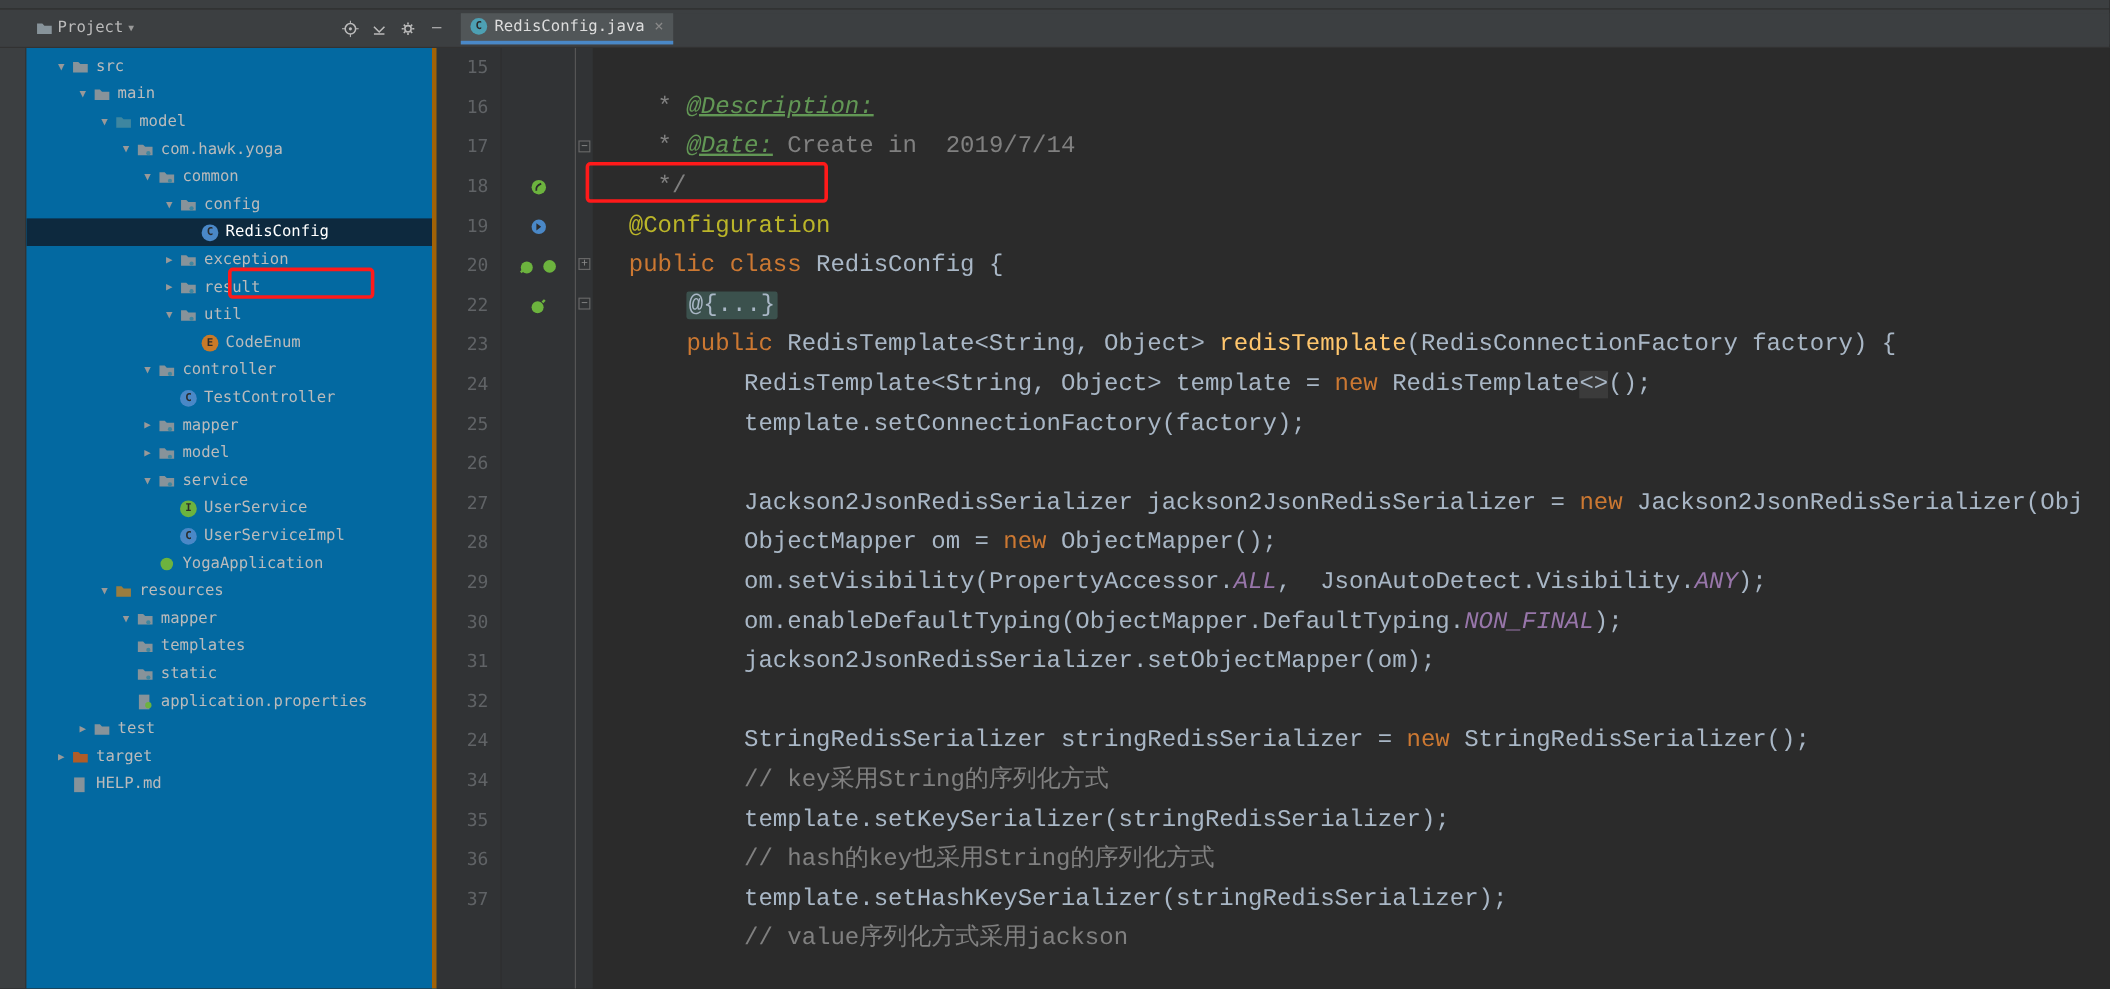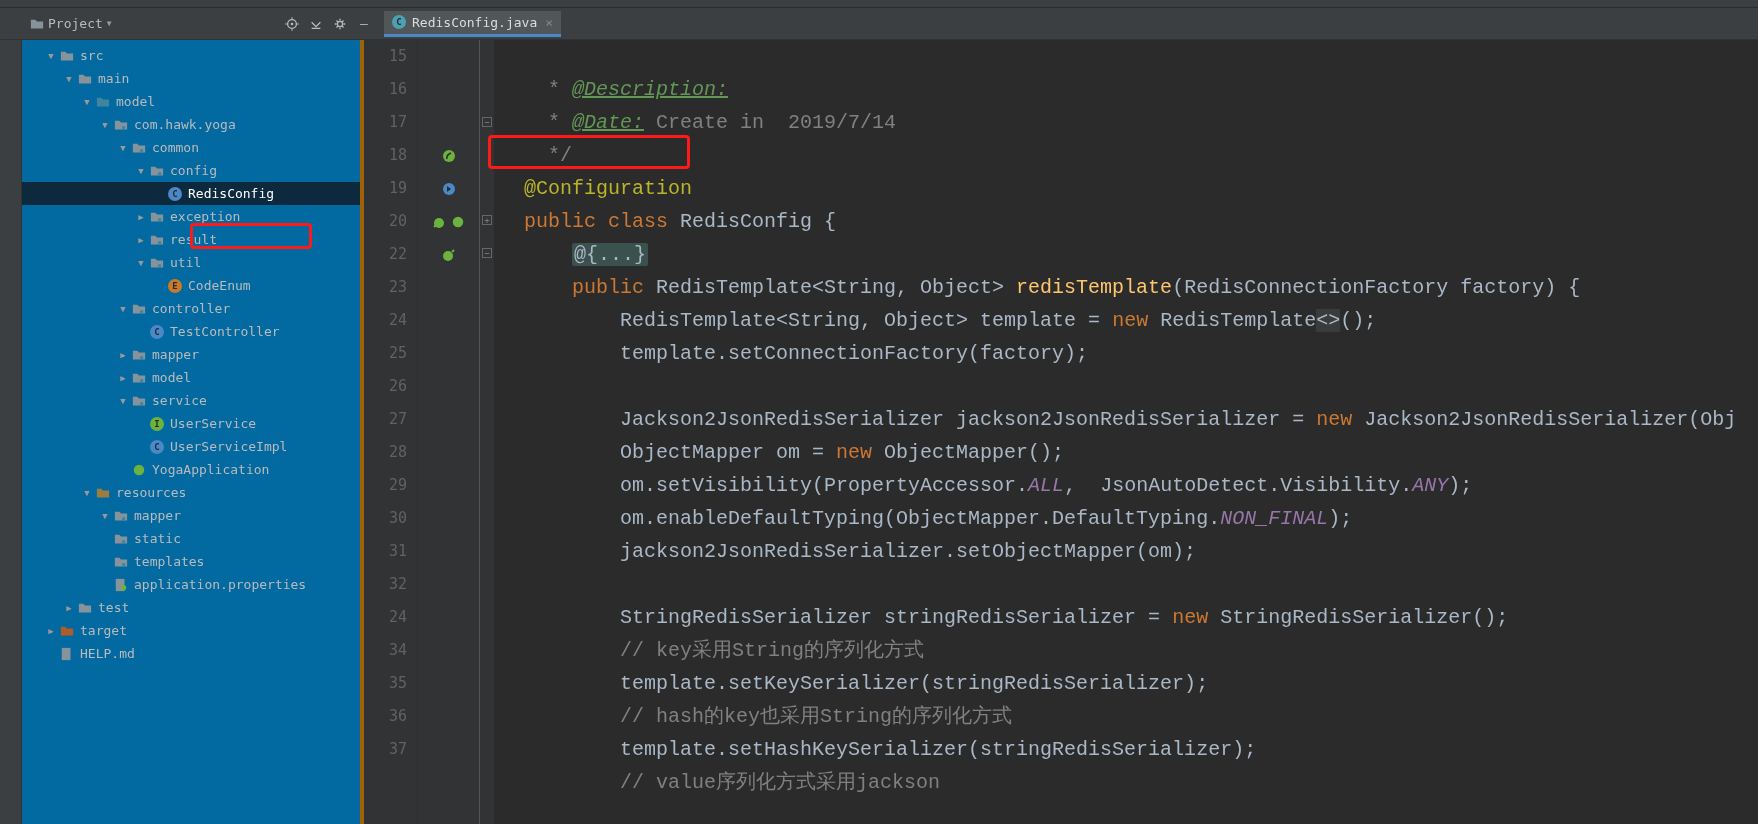--- a/index.html
+++ b/index.html
@@ -443,31 +443,31 @@
             <span class="tree-label">mapper</span>
           </div>
           <div class="tree-row" style="padding-left: 76px;">
             <span class="arrow none"></span>
             <span class="file-icon">
               <svg width="14" height="14" viewBox="0 0 16 16">
                 <path fill="#87939a" d="M1 3h5l2 2h7v8H1z"></path>
                 <circle cx="11" cy="11" r="2" fill="#3e86a0"></circle>
               </svg>
             </span>
+            <span class="tree-label">templates</span>
+          </div>
+          <div class="tree-row" style="padding-left: 76px;">
+            <span class="arrow none"></span>
+            <span class="file-icon">
+              <svg width="14" height="14" viewBox="0 0 16 16">
+                <path fill="#87939a" d="M1 3h5l2 2h7v8H1z"></path>
+                <circle cx="11" cy="11" r="2" fill="#3e86a0"></circle>
+              </svg>
+            </span>
             <span class="tree-label">static</span>
-          </div>
-          <div class="tree-row" style="padding-left: 76px;">
-            <span class="arrow none"></span>
-            <span class="file-icon">
-              <svg width="14" height="14" viewBox="0 0 16 16">
-                <path fill="#87939a" d="M1 3h5l2 2h7v8H1z"></path>
-                <circle cx="11" cy="11" r="2" fill="#3e86a0"></circle>
-              </svg>
-            </span>
-            <span class="tree-label">templates</span>
           </div>
           <div class="tree-row" style="padding-left: 76px;">
             <span class="arrow none"></span>
             <span class="file-icon">
               <svg width="14" height="14" viewBox="0 0 16 16">
                 <rect x="2" y="1" width="10" height="14" fill="#87939a"></rect>
                 <circle cx="11" cy="11" r="3" fill="#6cb33e"></circle>
               </svg>
             </span>
             <span class="tree-label">application.properties</span>

